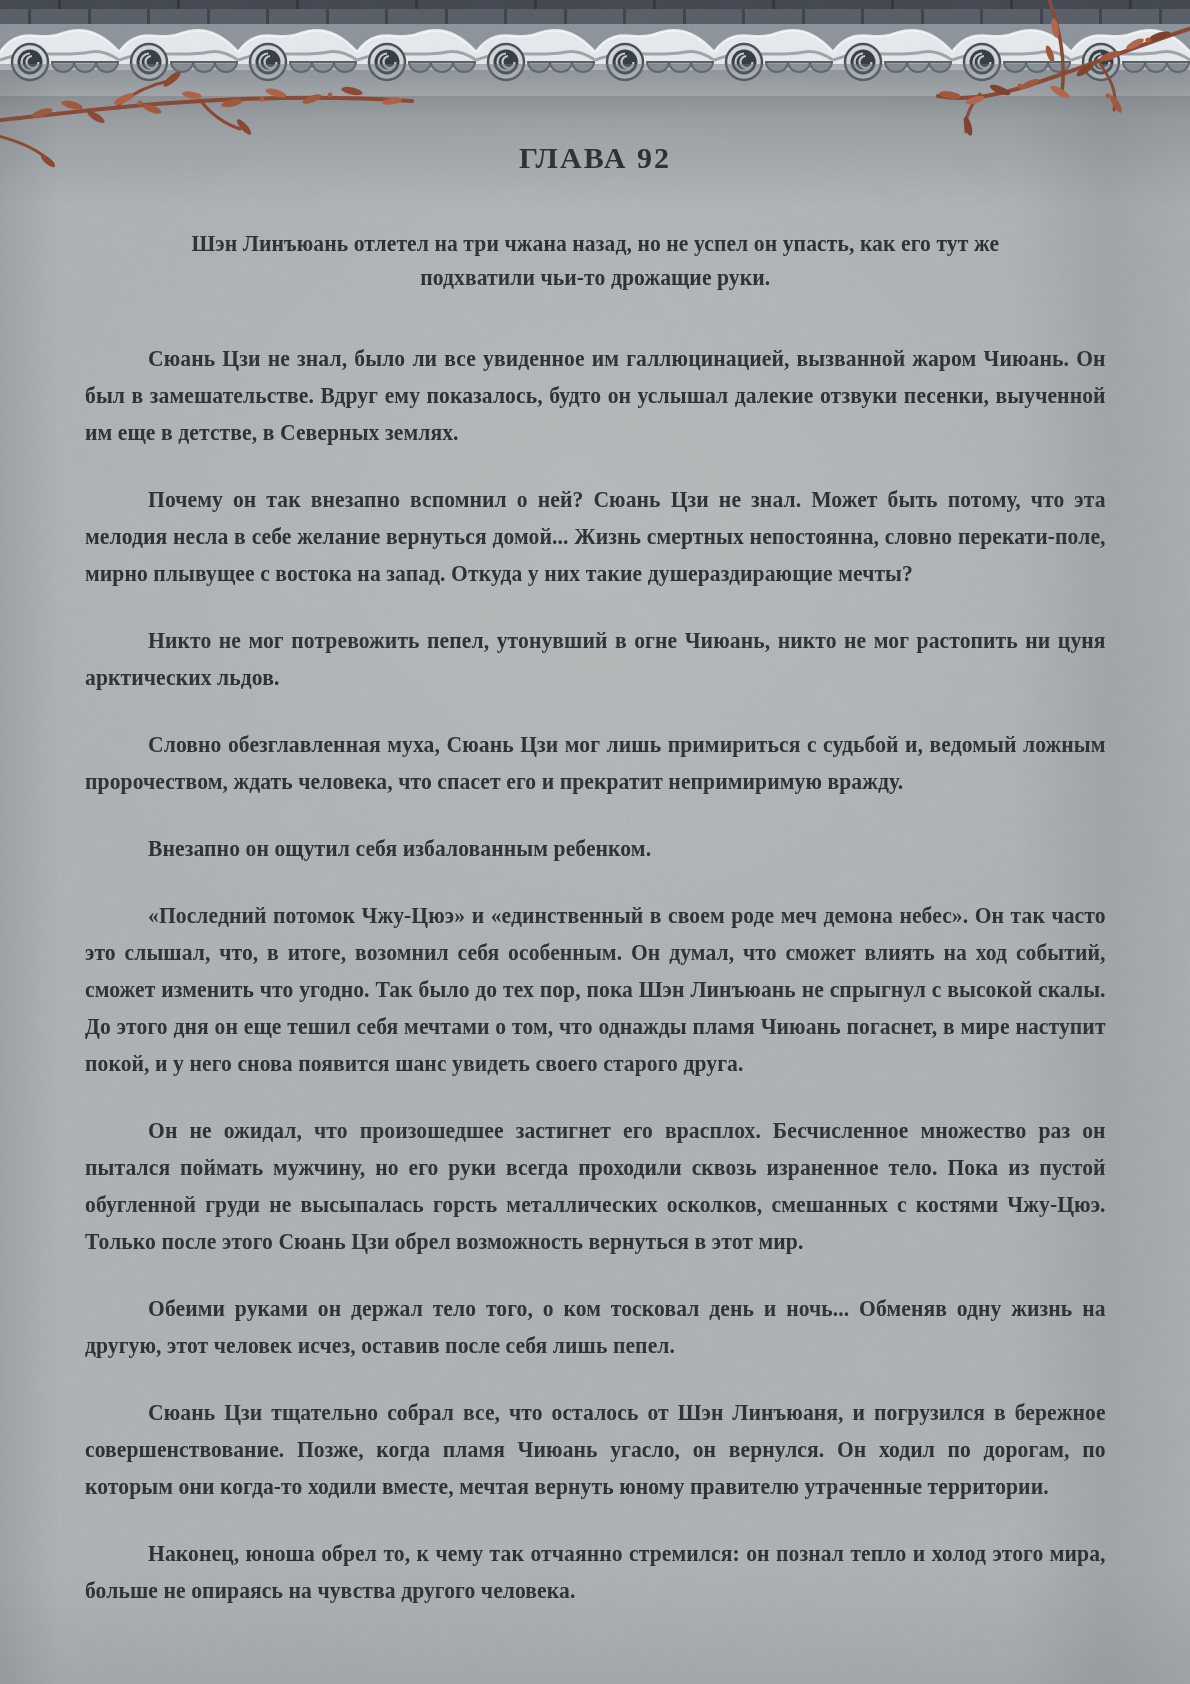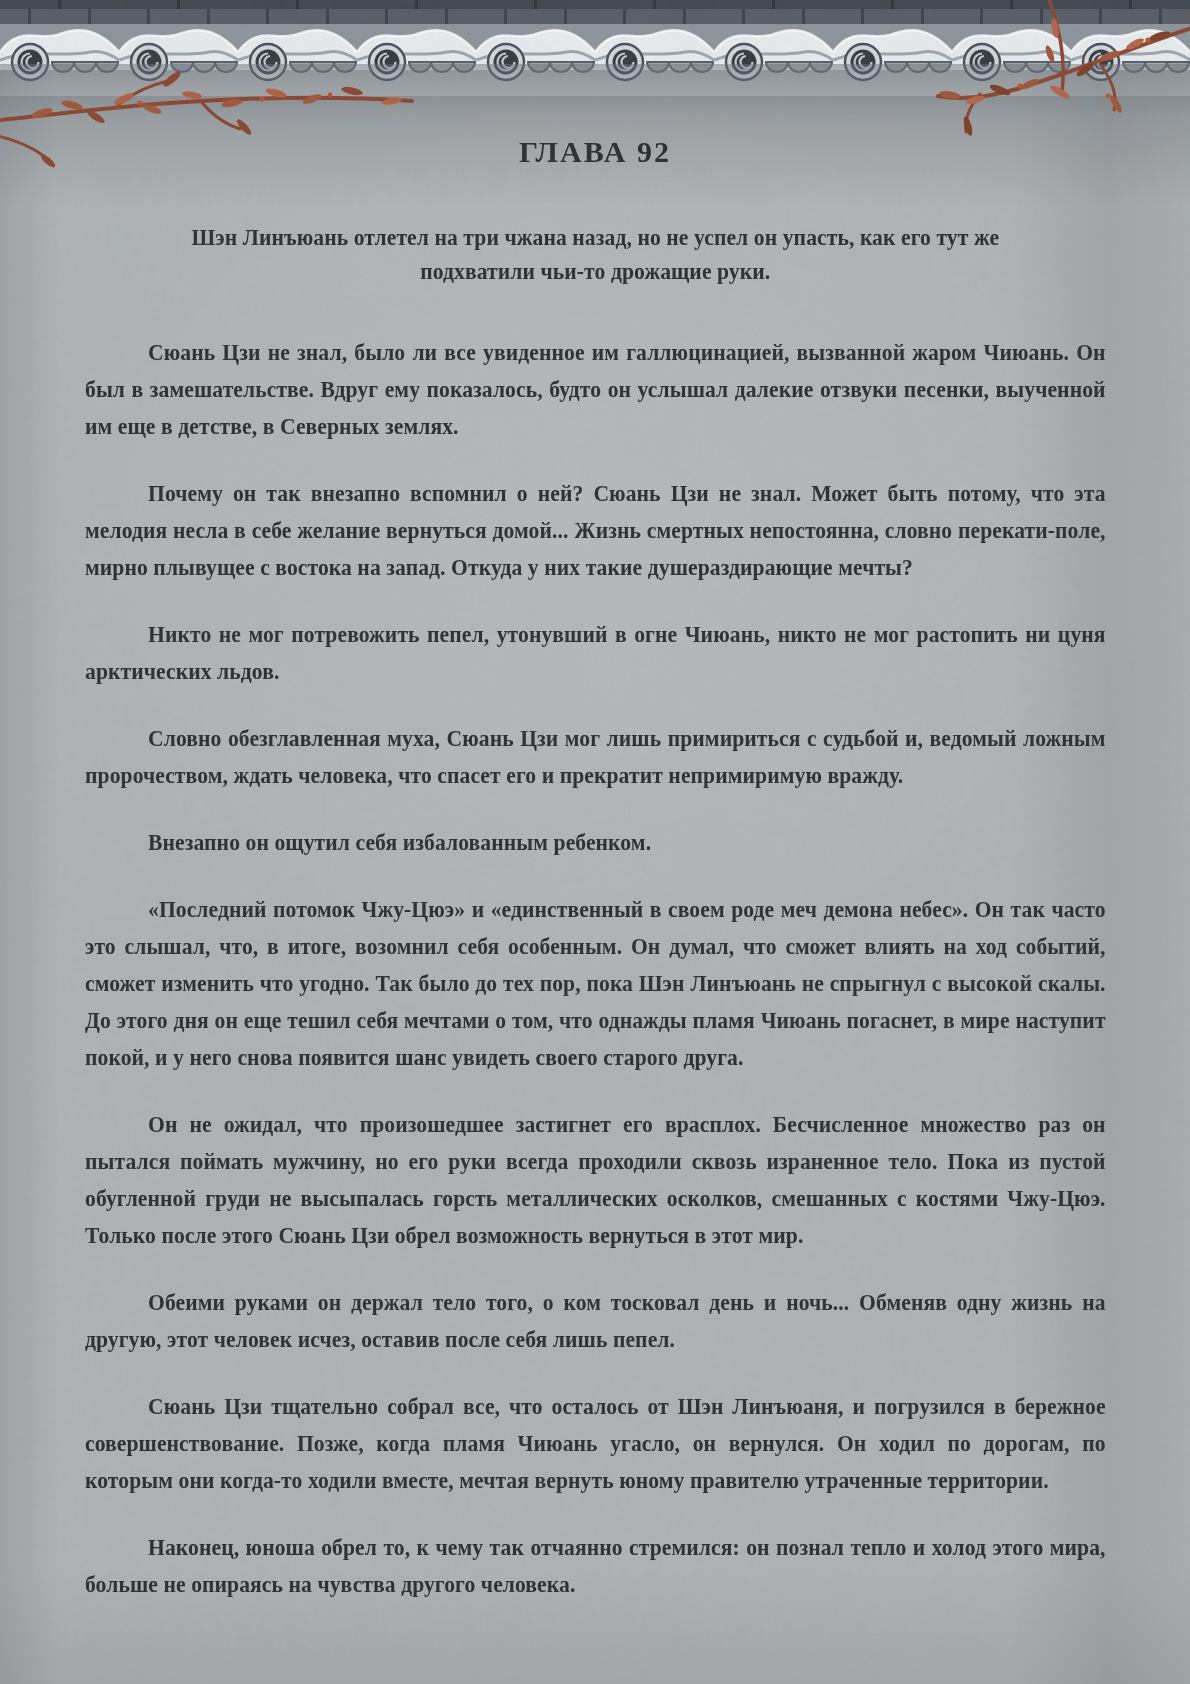--- a/index.html
+++ b/index.html
@@ -23,21 +23,21 @@
     position: absolute; left: 0; top: 96px; width: 1190px; height: 110px;
     background: linear-gradient(180deg, rgba(86,92,100,0.30), rgba(86,92,100,0));
     pointer-events: none;
   }
   .roof { position: absolute; top: 0; left: 0; display: block; }
   .branches { position: absolute; top: 0; left: 0; pointer-events: none; }
 
   .content { position: absolute; top: 118px; left: 0; right: 0; bottom: 0; overflow: hidden; }
 
   h1.chapter-title {
-    margin: 16px 0 0 0;
+    margin: 22px 0 0 0;
     text-align: center;
     font-weight: 700;
     font-size: 30px;
     line-height: 36px;
     letter-spacing: 2px;
     color: var(--ink, #2b2e31);
   }
 
   .textwrap { margin: 50px 43px 0 85px; width: 1020px; }
   .condense {

